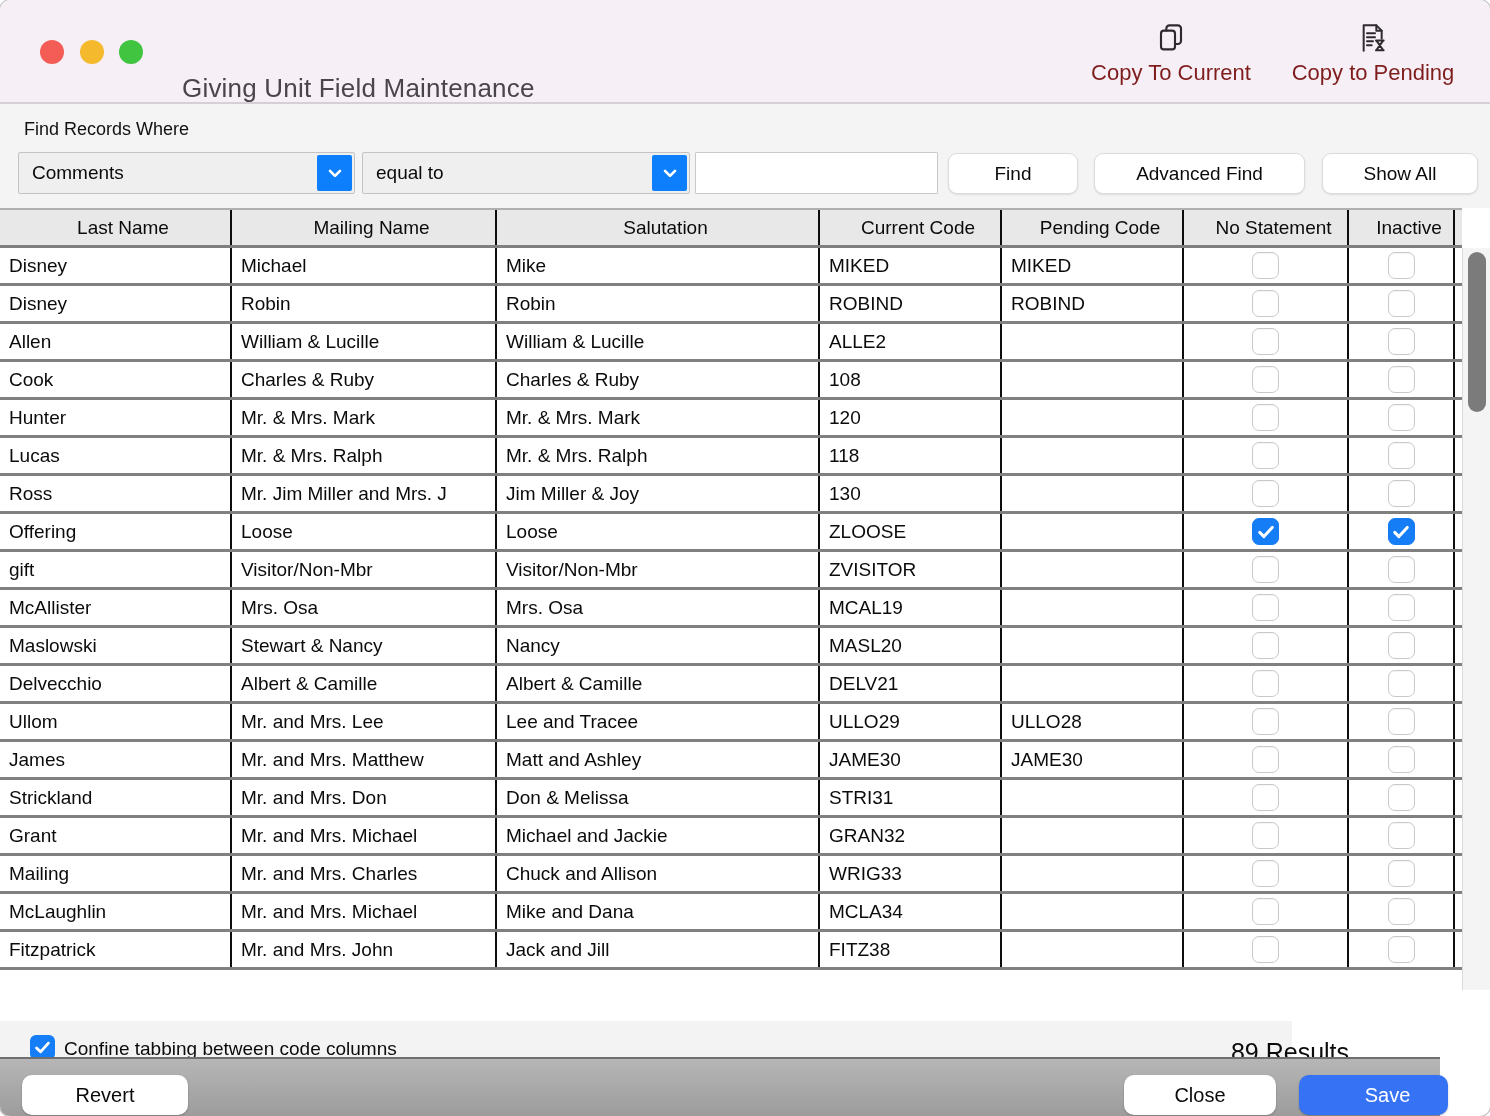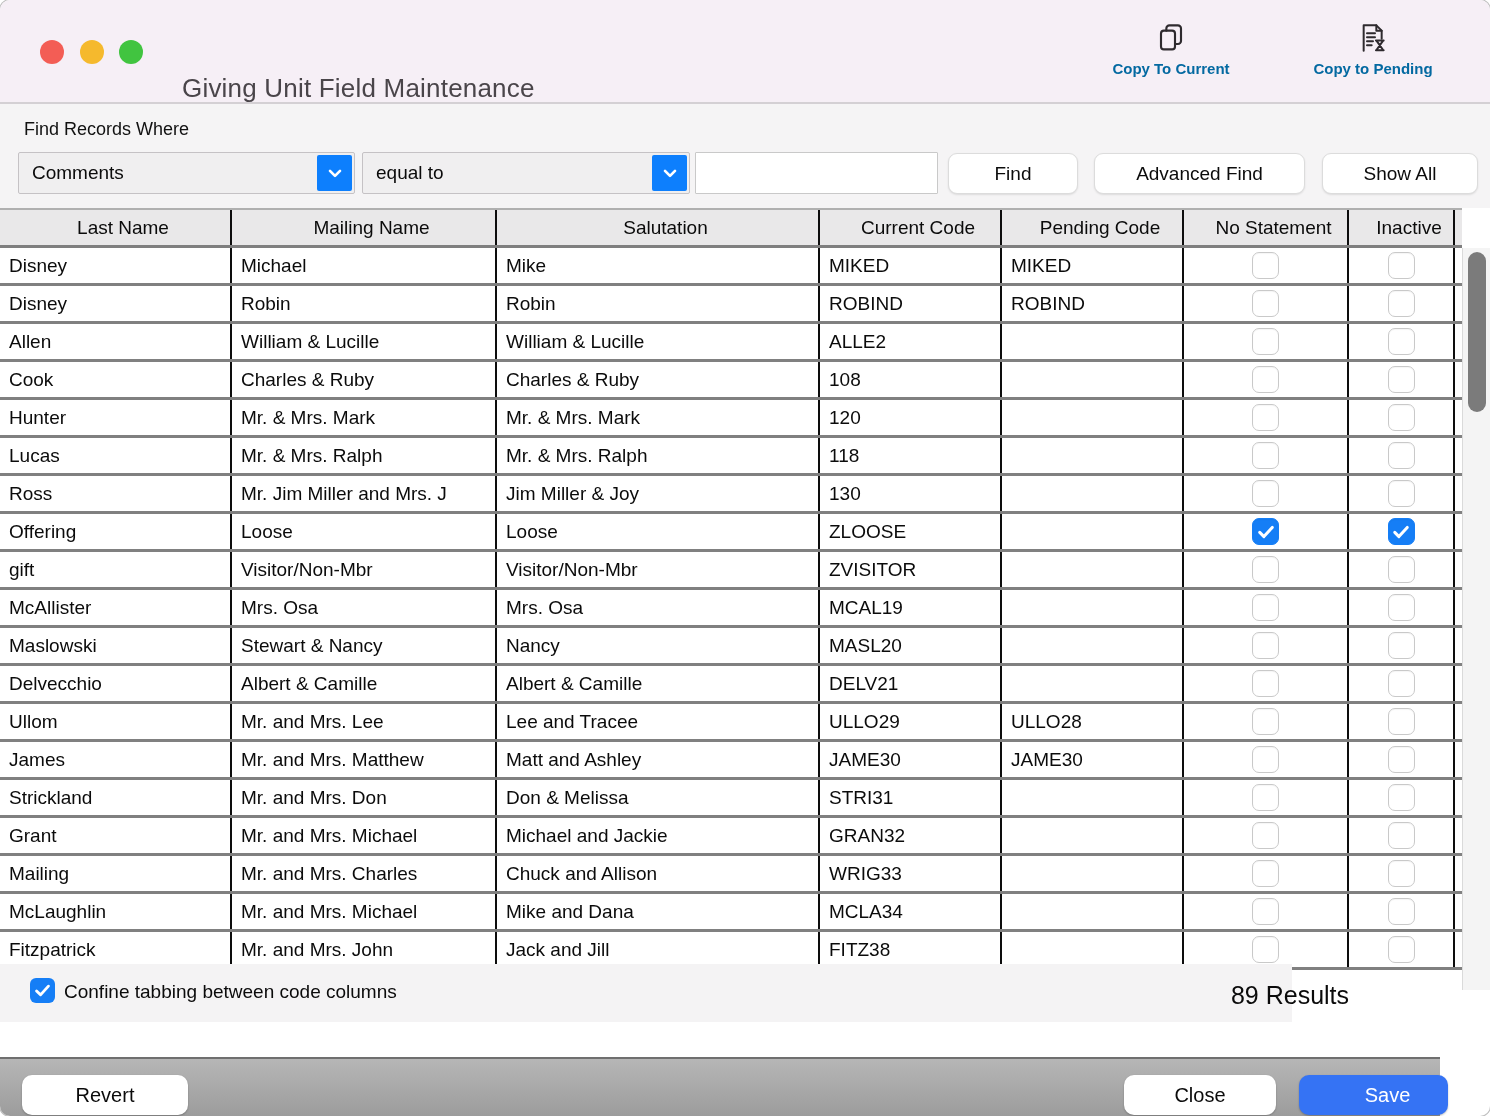--- a/index.html
+++ b/index.html
@@ -21,21 +21,21 @@
   #tl-yellow { left:80px;  background:#f5b92d; }
   #tl-green  { left:119px; background:#41c440; }
   #window-title {
     position:absolute; left:182px; top:37px;
     font-size:26px; font-weight:normal; color:#4a454a; letter-spacing:.2px;margin-top:36px;
   }
   .tb-btn { position:absolute; top:22px; width:190px; text-align:center; cursor:default; }
   #btn-copy-current { left:1076px; }
   #btn-copy-pending { left:1278px; }
   .tb-btn svg { display:block; margin:0 auto 6px auto; }
-  .tb-label { font-size:15px; color:#0369a1; white-space:nowrap;font-weight:bold; }
+  .tb-label { font-size:22px; color:#7f1d1d; white-space:nowrap; }
 
   
   #find-section {
     position:absolute; left:0; top:104px; width:1490px; height:104px;
     background:#f5f4f5;
   }
   #find-label { position:absolute; left:24px; top:15px; font-size:18px; color:#111; }
   .dropdown {
     position:absolute; top:48px; height:42px; background:#f0eff0;
     border:1px solid #c5c2c5; border-radius:2px;
@@ -105,21 +105,21 @@
     position:absolute; left:1462px; top:40px; width:28px; height:742px;
     background:#f4f4f4; border-left:1px solid #dadada;
   }
   #vscroll-thumb {
     position:absolute; left:5px; top:4px; width:18px; height:160px;
     background:#7b7b7b; border-radius:9px;
   }
 
   
   #status-strip {
-    position:absolute; left:0; top:964px; width:1292px; height:58px;
+    position:absolute; left:0; top:1021px; width:1292px; height:58px;
     background:#f4f3f4;
   }
   #confine-checkbox {
     position:absolute; left:30px; top:14px; width:25px; height:25px;
     border-radius:6px; background:#157ef6;
     display:flex; align-items:center; justify-content:center;
   }
   #confine-label { position:absolute; left:64px; top:17px; font-size:19px; color:#0b0b0b; }
   #results-count {
     position:absolute; left:1185px; top:17px; width:210px;

